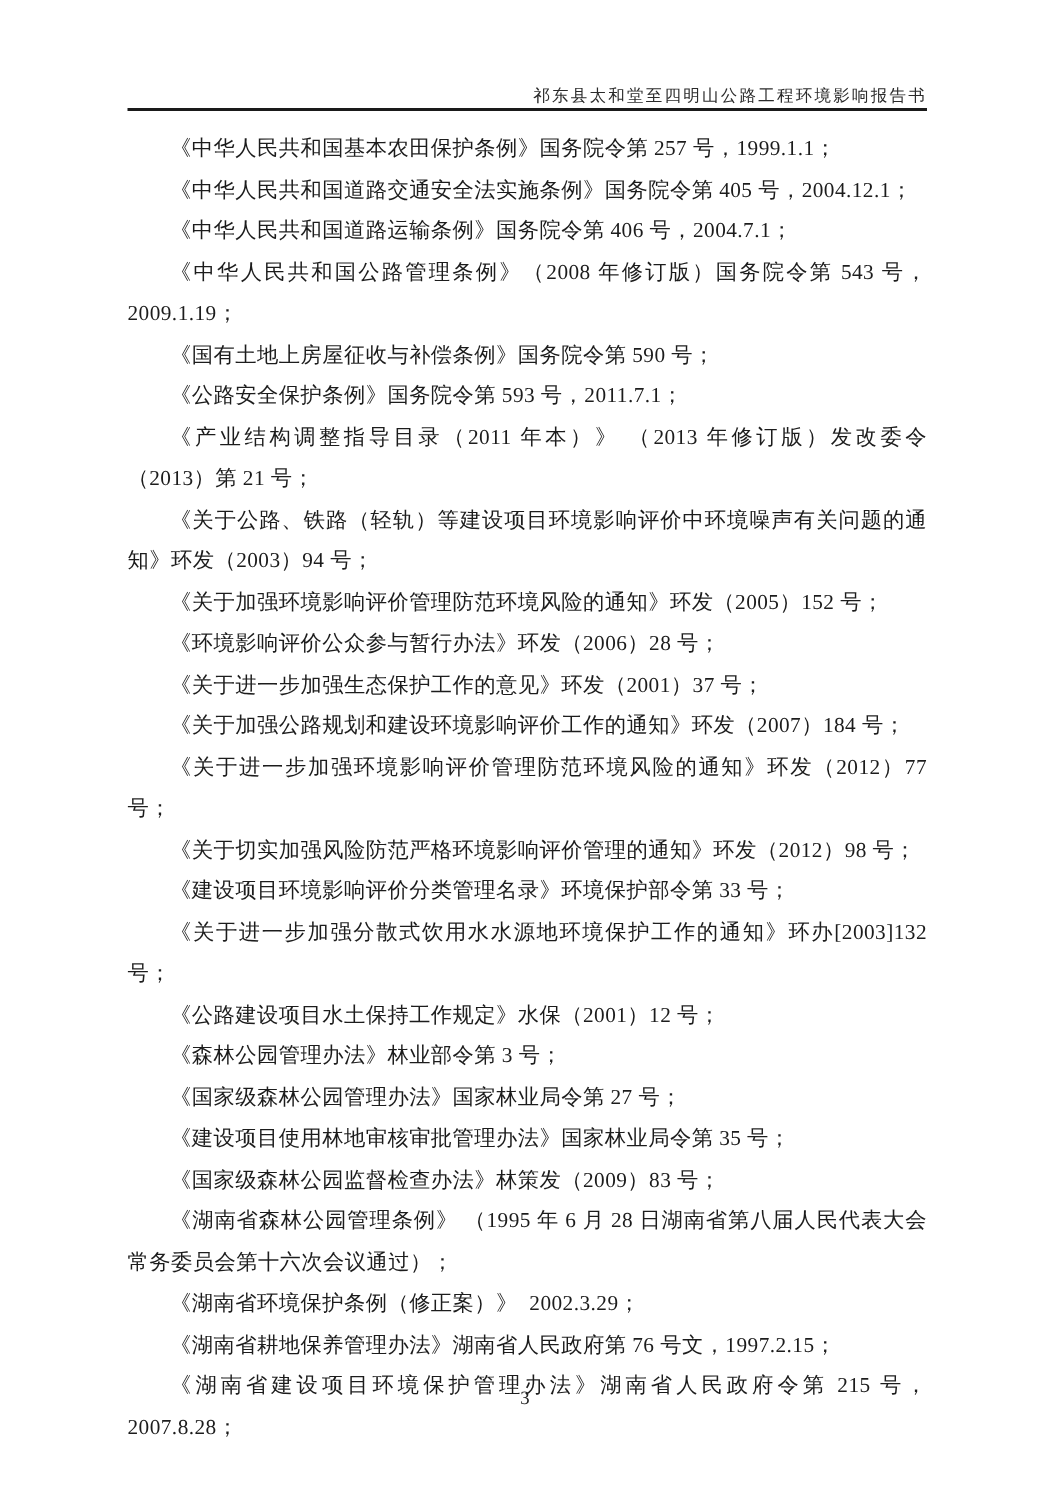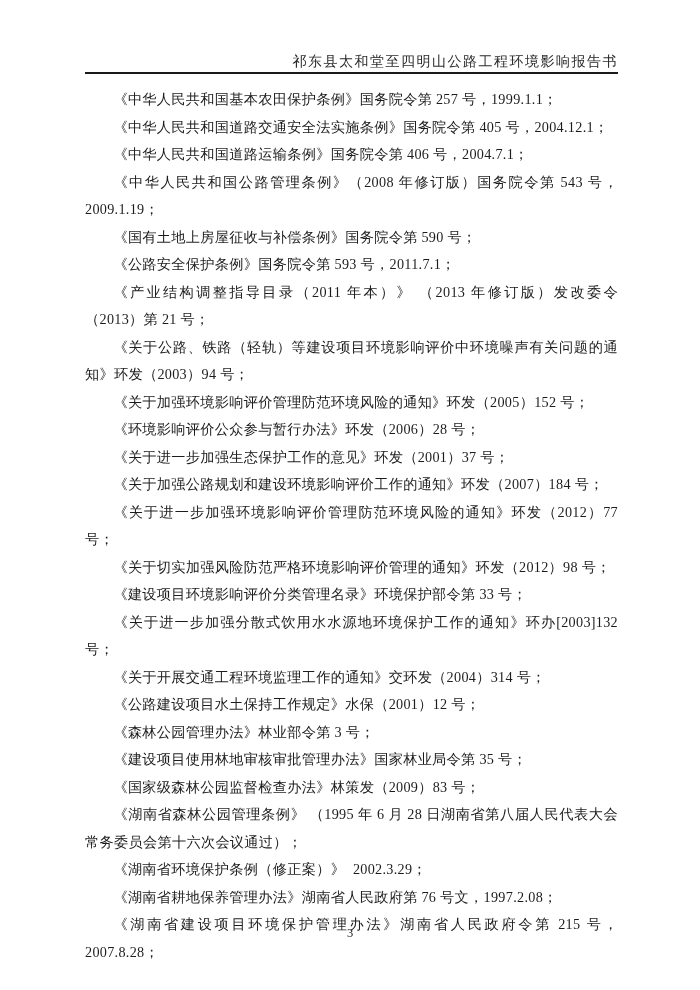--- a/index.html
+++ b/index.html
@@ -21,21 +21,21 @@
     position: absolute;
     top: 0;
     left: 85px;
     width: 533px;
     height: 74px;
   }
   .header-title {
     position: absolute;
     right: 0;
     bottom: 3px;
-    font-size: 14px;
+    font-size: 11px;
     letter-spacing: 1.5px;
     color: #2a2a2a;
     white-space: nowrap;
     font-family: Liberation Mono, monospace;
   }
   .header-rule {
     position: absolute;
     left: 85px;
     top: 72px;
     width: 533px;
@@ -91,28 +91,28 @@
       <p>《产业结构调整指导目录（2011 年本）》 （2013 年修订版）发改委令（2013）第 21 号；</p>
       <p>《关于公路、铁路（轻轨）等建设项目环境影响评价中环境噪声有关问题的通知》环发（2003）94 号；</p>
       <p>《关于加强环境影响评价管理防范环境风险的通知》环发（2005）152 号；</p>
       <p>《环境影响评价公众参与暂行办法》环发（2006）28 号；</p>
       <p>《关于进一步加强生态保护工作的意见》环发（2001）37 号；</p>
       <p>《关于加强公路规划和建设环境影响评价工作的通知》环发（2007）184 号；</p>
       <p>《关于进一步加强环境影响评价管理防范环境风险的通知》环发（2012）77 号；</p>
       <p>《关于切实加强风险防范严格环境影响评价管理的通知》环发（2012）98 号；</p>
       <p>《建设项目环境影响评价分类管理名录》环境保护部令第 33 号；</p>
       <p>《关于进一步加强分散式饮用水水源地环境保护工作的通知》环办[2003]132 号；</p>
-      <p>《关于开展交通工程环境监理工作的通知》交环发（2004）314 号；</p>
       <p>《公路建设项目水土保持工作规定》水保（2001）12 号；</p>
       <p>《森林公园管理办法》林业部令第 3 号；</p>
+      <p>《国家级森林公园管理办法》国家林业局令第 27 号；</p>
       <p>《建设项目使用林地审核审批管理办法》国家林业局令第 35 号；</p>
       <p>《国家级森林公园监督检查办法》林策发（2009）83 号；</p>
       <p>《湖南省森林公园管理条例》 （1995 年 6 月 28 日湖南省第八届人民代表大会常务委员会第十六次会议通过）；</p>
       <p>《湖南省环境保护条例（修正案）》&nbsp; 2002.3.29；</p>
-      <p>《湖南省耕地保养管理办法》湖南省人民政府第 76 号文，1997.2.08；</p>
+      <p>《湖南省耕地保养管理办法》湖南省人民政府第 76 号文，1997.2.15；</p>
       <p>《湖南省建设项目环境保护管理办法》湖南省人民政府令第 215 号，2007.8.28；</p>
     </div>
 
   <div class="footer">
     <span class="page-number">3</span>
   </div>
 
 </div>
 
 </body></html>

